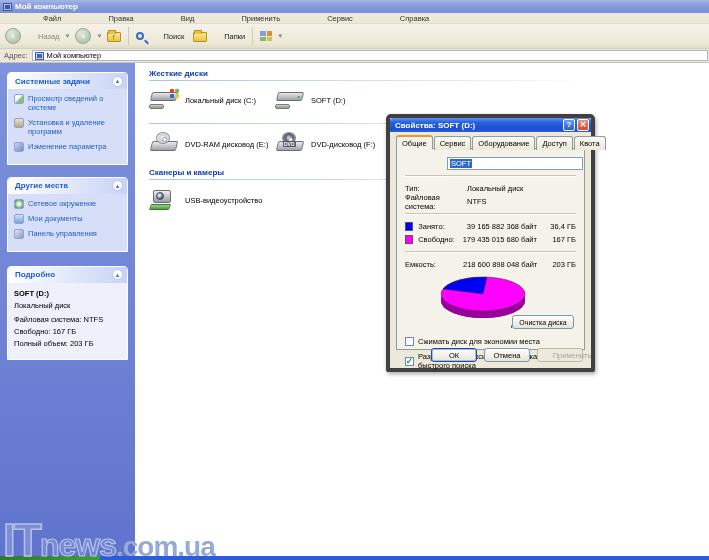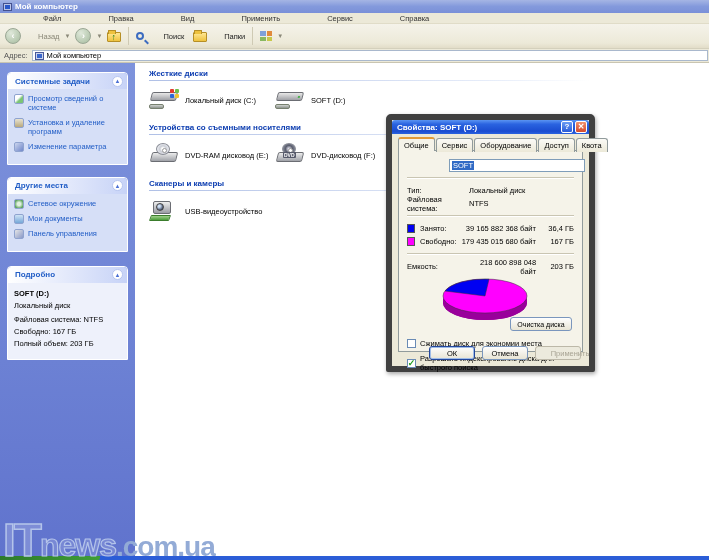--- a/index.html
+++ b/index.html
@@ -119,21 +119,21 @@
   .cam-ico { width:30px; height:24px; position:relative; flex-shrink:0; }
   .cam-body { position:absolute; left:4px; top:2px; width:18px; height:13px;
     background:linear-gradient(180deg,#efefef,#9a9ca4); border:1px solid #6b6d73; border-radius:2px; }
   .cam-lens { position:absolute; left:7px; top:4px; width:8px; height:8px; border-radius:50%;
     background:radial-gradient(circle at 35% 35%, #cfe0f5 20%, #35405c 80%); border:1px solid #444; }
   .cam-base { position:absolute; left:1px; top:16px; width:20px; height:6px;
     background:linear-gradient(180deg,#9fd08a,#4d9e3c); border:1px solid #3a7c2c; border-radius:1px; transform:skewX(-20deg); }
   
   .dialog {
     position:absolute; left:386px; top:114px; width:209px; height:258px;
-    background:#ece9d8; border:6px solid #404040; border-radius:5px 5px 2px 2px;
+    background:#ece9d8; border:4px solid #404040; border-radius:5px 5px 2px 2px;
     box-shadow:1px 2px 4px rgba(0,0,0,.35); z-index:30;
   }
   .dlg-title {
     height:14px; border-radius:3px 3px 0 0;
     background:linear-gradient(180deg,#5a94f2 0%,#2a63e0 30%,#1a4cd0 80%,#2a63e0 100%);
     display:flex; align-items:center; padding:0 2px 0 5px;
     color:#fff; font-weight:bold; font-size:8px;
   }
   .dlg-title .t { flex:1; }
   .dlg-btn { width:12px; height:12px; border-radius:2px; border:1px solid #fff; margin-left:2px;
@@ -323,21 +323,20 @@
         </div>
         <div class="tile">
           <span class="hdd-ico">
             <span class="hdd-body"></span>
               <span class="hdd-bar"></span>
           </span>
           <span class="tile-label">SOFT (D:)</span>
         </div>
       </div>
 
-      <div class="group-title">Устройства со съемными носителями</div>
       <div class="group-line"></div>
       <div class="tiles">
         <div class="tile">
           <span class="dvd-ico">
             <span class="dvd-body"></span>
               <span class="dvd-disc"></span>
           </span>
           <span class="tile-label">DVD-RAM дисковод (E:)</span>
         </div>
         <div class="tile">

